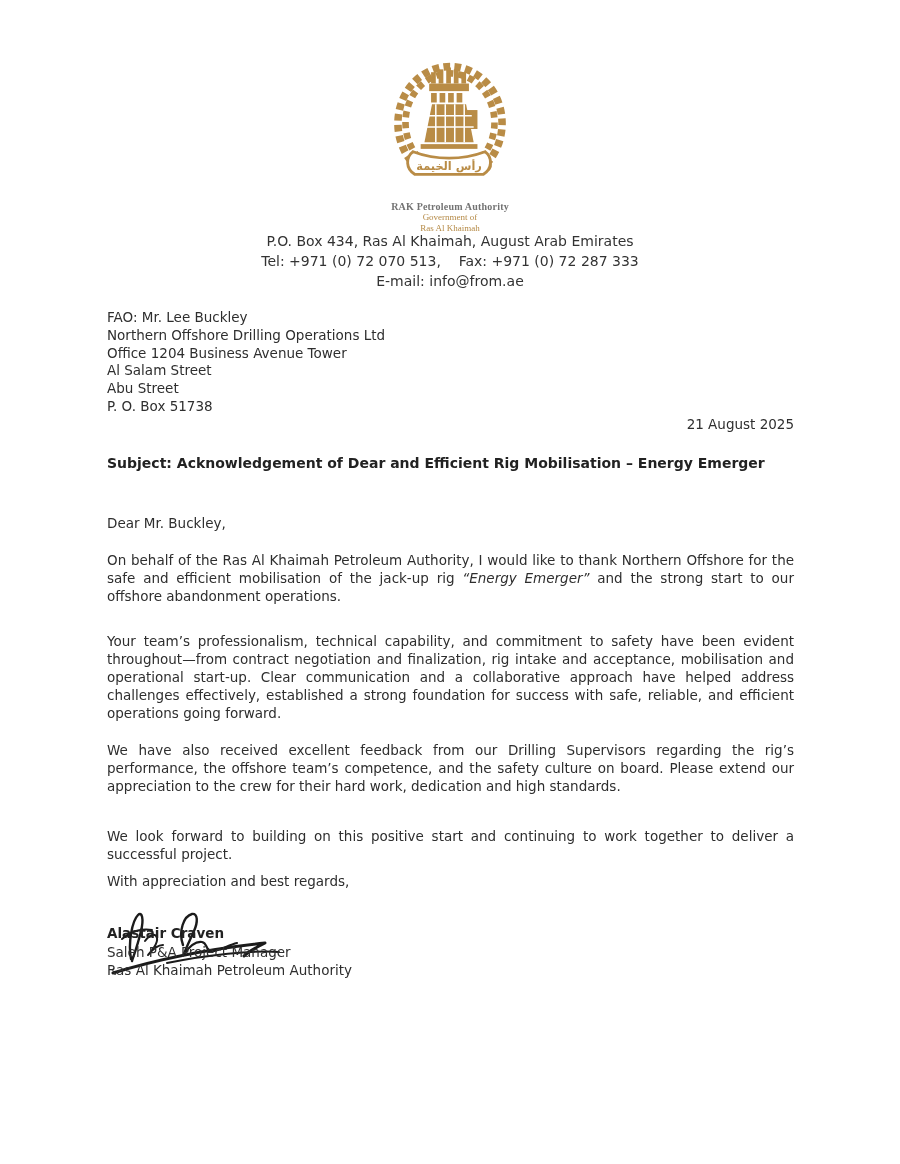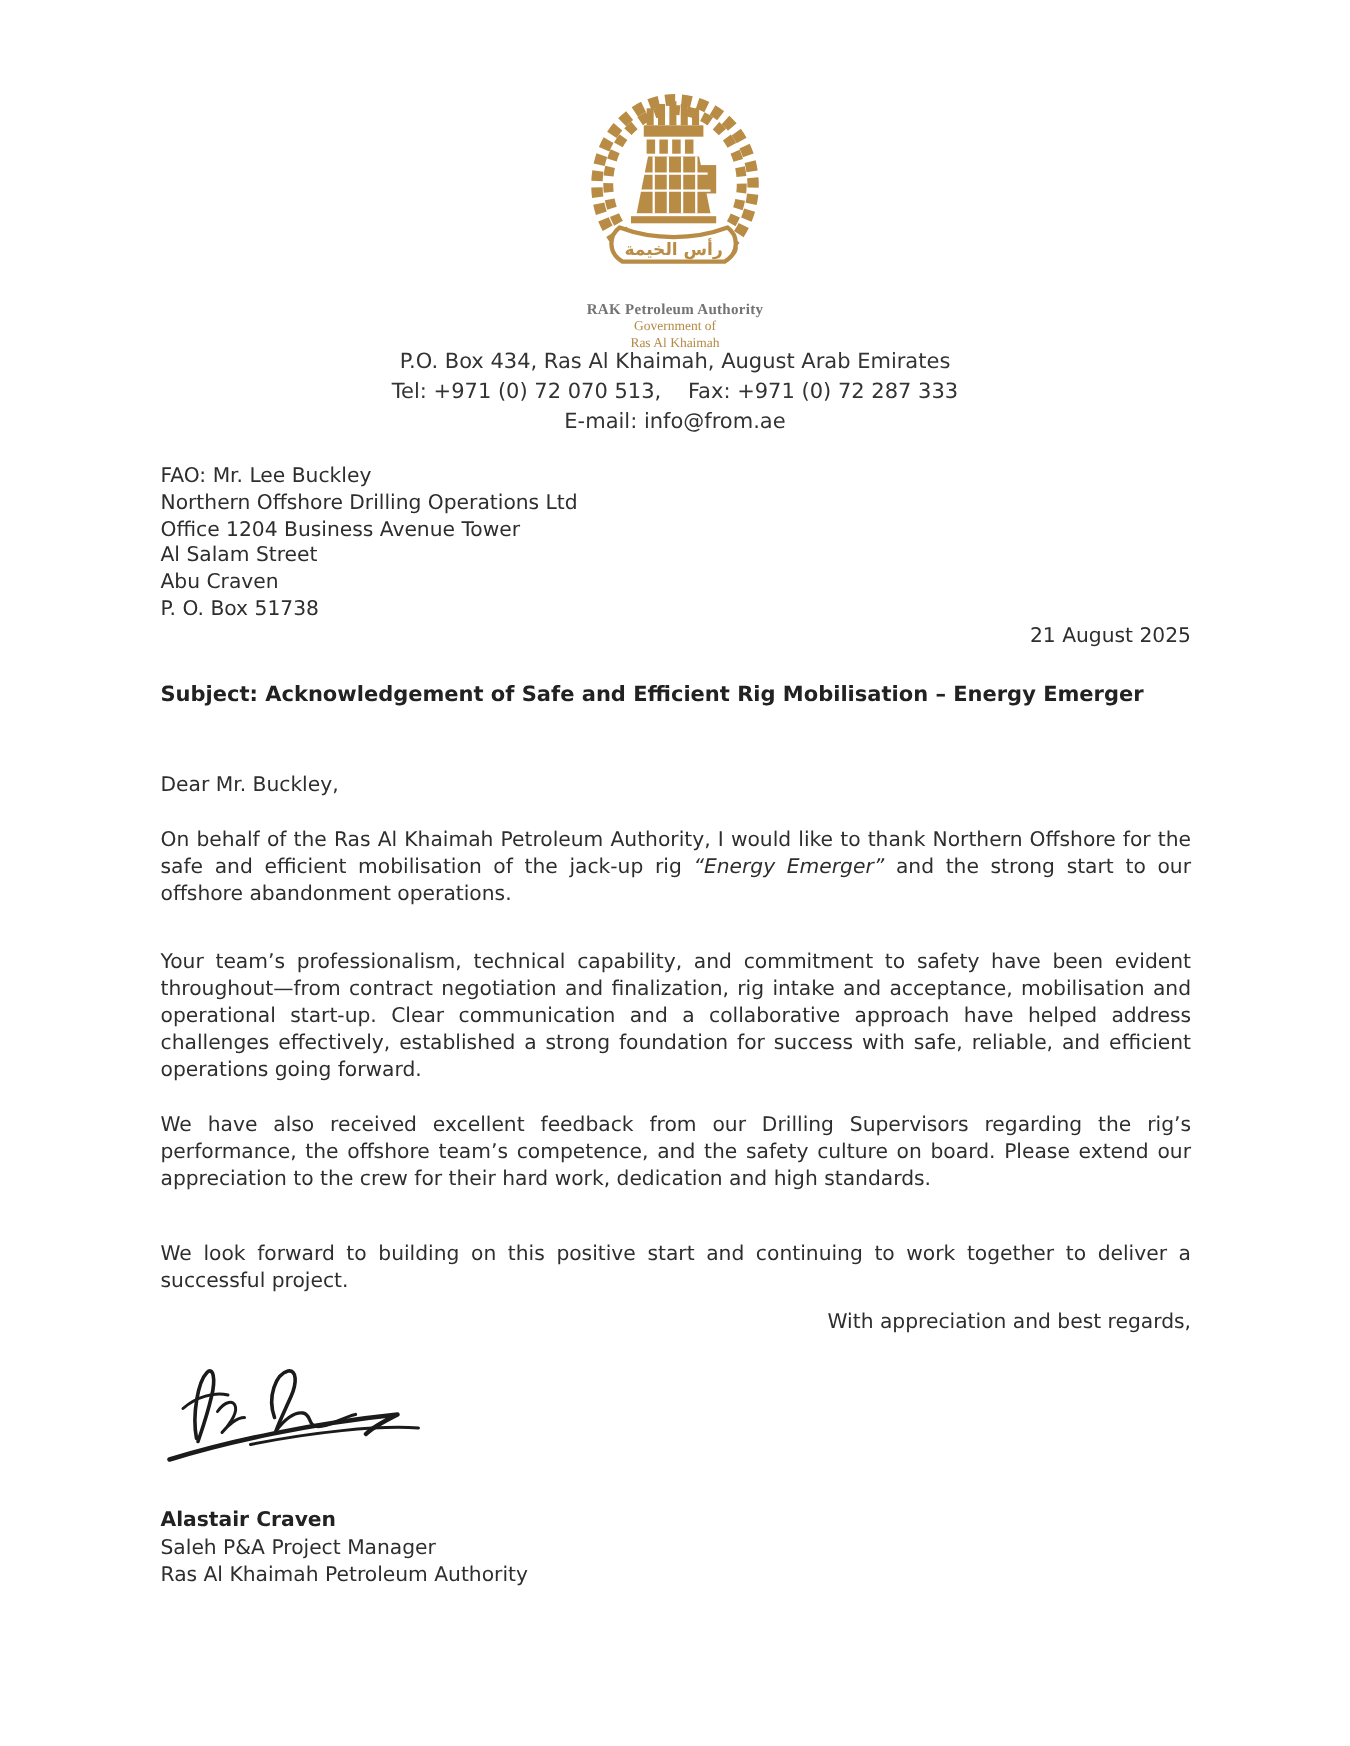--- a/index.html
+++ b/index.html
@@ -49,23 +49,23 @@
   .abs { position: absolute; left: 107px; width: 687px; }
   .recipient { top: 309px; font-size: 13.5px; line-height: 17.8px; }
   .date-line { top: 416px; text-align: right; font-size: 13.5px; }
   .subject-line { top: 455px; font-weight: bold; font-size: 14px; color: #222222; }
   .salutation { top: 515px; font-size: 13.5px; }
   .para { font-size: 13.5px; line-height: 18px; text-align: justify; }
   .p1 { top: 551px; }
   .p2 { top: 632px; }
   .p3 { top: 741px; }
   .p4 { top: 817px; margin-top: 10px; }
-  .closing { top: 873px; font-size: 13.5px; text-align: right; }
+  .closing { top: 873px; font-size: 13.5px; }
   .sig-wrap { top: 903px; height: 80px; }
-  .signer-block { top: 1004px; font-size: 13.5px; line-height: 18.5px; }
+  .signer-block { top: 924px; font-size: 13.5px; line-height: 18.5px; }
   .signer-name { font-weight: bold; color: #222222; }
   .italic { font-style: italic; }
 </style>
 </head>
 <body>
 
 <div class="page">
 
   <div class="logo-block">
     <svg class="emblem" width="142" height="150" viewBox="0 0 150 158">
@@ -119,27 +119,27 @@
     <div>P.O. Box 434, Ras Al Khaimah, August Arab Emirates</div>
     <div>Tel: +971 (0) 72 070 513,&nbsp;&nbsp;&nbsp;&nbsp;Fax: +971 (0) 72 287 333</div>
     <div>E-mail: info@from.ae</div>
   </div>
 
   <div class="abs recipient">
     <div>FAO: Mr. Lee Buckley</div>
     <div>Northern Offshore Drilling Operations Ltd</div>
     <div>Office 1204 Business Avenue Tower</div>
     <div>Al Salam Street</div>
-    <div>Abu Craven</div>
+    <div>Abu Street</div>
     <div>P. O. Box 51738</div>
   </div>
 
   <div class="abs date-line">21 August 2025</div>
 
-  <div class="abs subject-line">Subject: Acknowledgement of Safe and Efficient Rig Mobilisation – Energy Emerger</div>
+  <div class="abs subject-line">Subject: Acknowledgement of Dear and Efficient Rig Mobilisation – Energy Emerger</div>
 
   <div class="abs salutation">Dear Mr. Buckley,</div>
 
   <div class="abs para p1"><span>On behalf of the Ras Al Khaimah Petroleum Authority, I would like to thank Northern Offshore for the safe and efficient mobilisation of the jack-up rig </span><span class="italic">“Energy Emerger”</span><span> and the strong start to our offshore abandonment operations.</span></div>
 
   <div class="abs para p2">Your team’s professionalism, technical capability, and commitment to safety have been evident throughout—from contract negotiation and finalization, rig intake and acceptance, mobilisation and operational start-up. Clear communication and a collaborative approach have helped address challenges effectively, established a strong foundation for success with safe, reliable, and efficient operations going forward.</div>
 
   <div class="abs para p3">We have also received excellent feedback from our Drilling Supervisors regarding the rig’s performance, the offshore team’s competence, and the safety culture on board. Please extend our appreciation to the crew for their hard work, dedication and high standards.</div>
 
   <div class="abs para p4">We look forward to building on this positive start and continuing to work together to deliver a successful project.</div>

